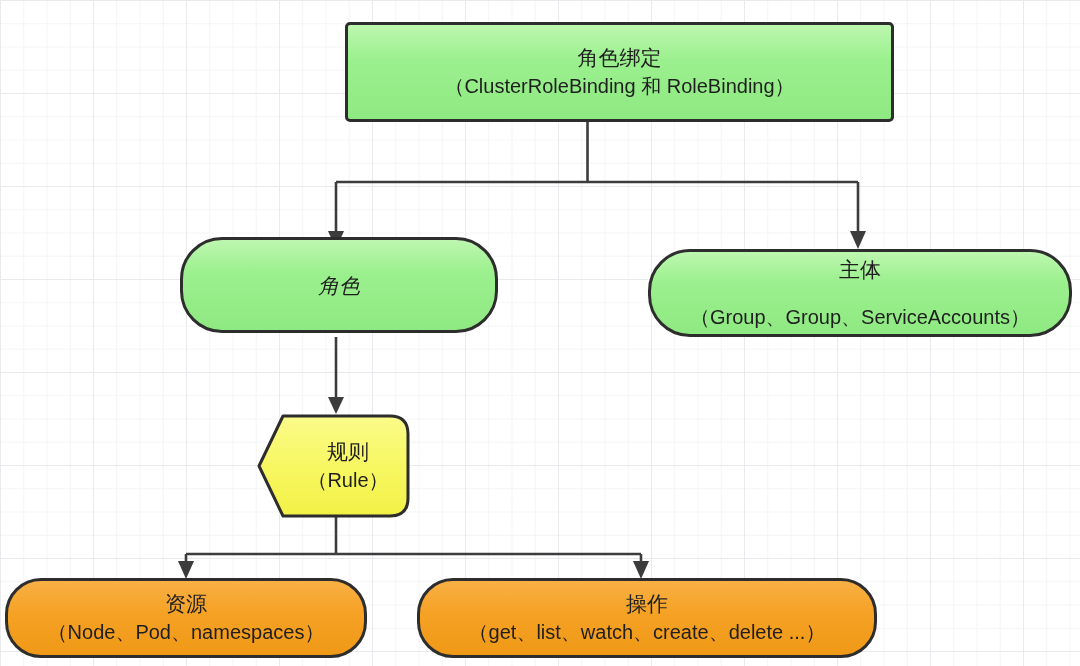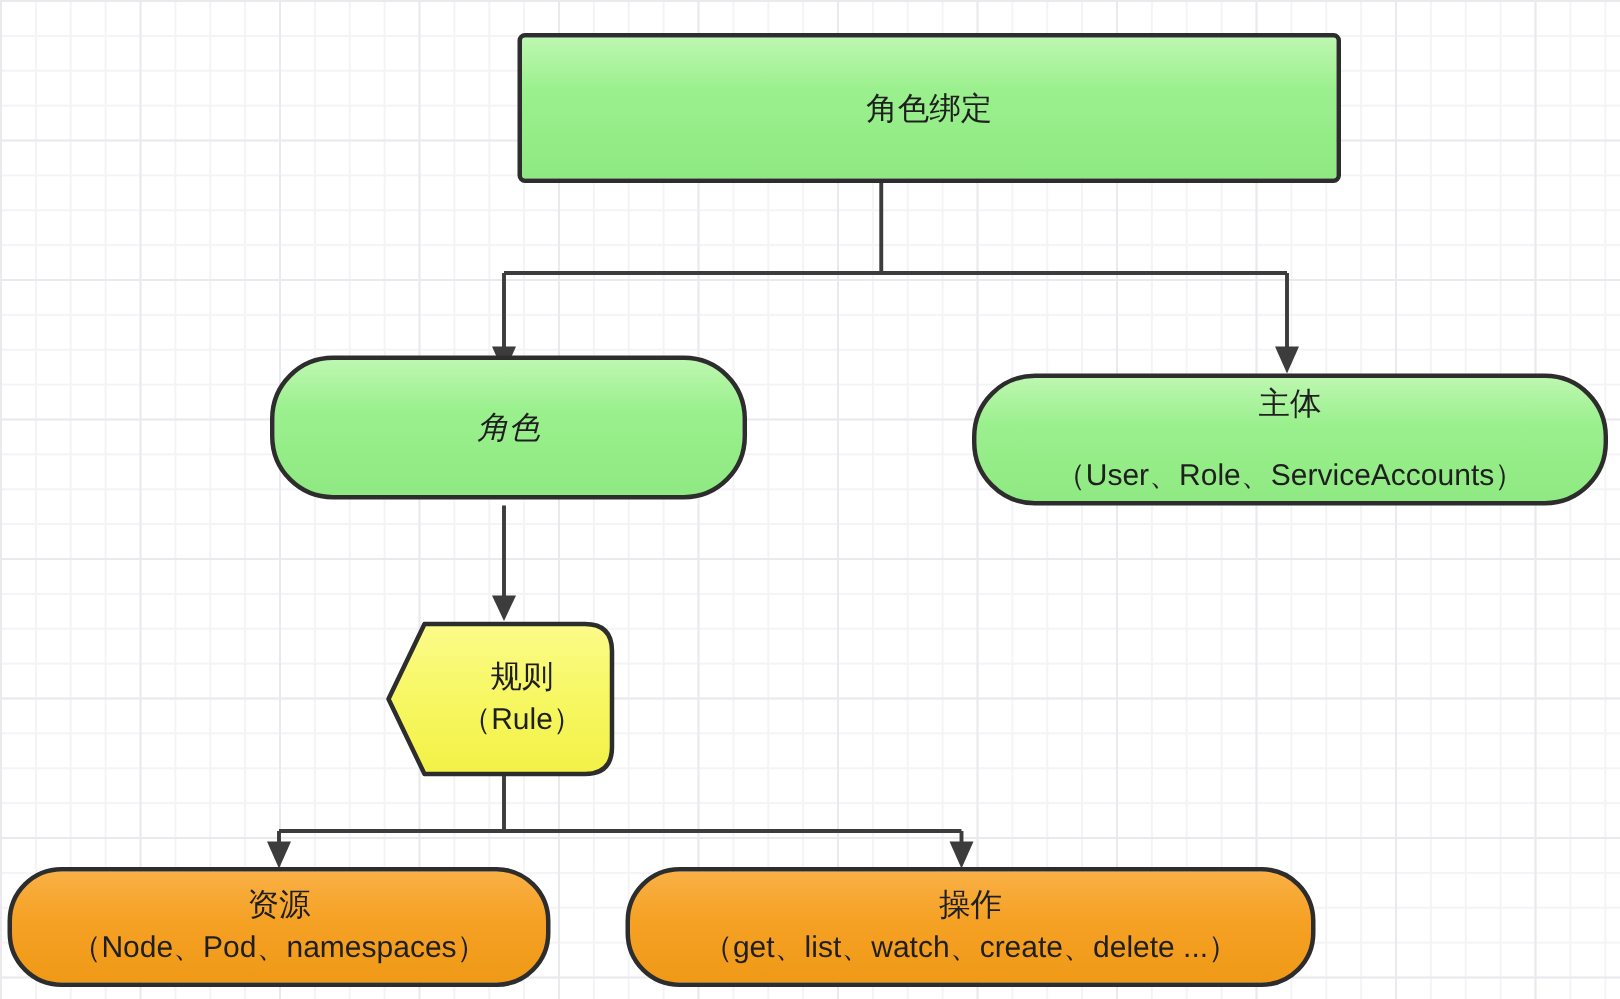--- a/index.html
+++ b/index.html
@@ -117,29 +117,30 @@
       <polygon points="328,231 344,231 336,249"></polygon>
       <polygon points="850,231 866,231 858,249"></polygon>
       <polygon points="328,397 344,397 336,414"></polygon>
       <polygon points="178,561 194,561 186,579"></polygon>
       <polygon points="633,561 649,561 641,579"></polygon>
     </g>
   </svg>
 
   <div class="node green rect" id="node-role-binding">
     <span class="title">角色绑定</span>
+    <span class="subtitle">（ClusterRoleBinding 和 RoleBinding）</span>
   </div>
 
   <div class="node green roundg" id="node-role">
     <span class="title">角色</span>
   </div>
 
   <div class="node green roundg" id="node-subject">
     <span class="title">主体</span>
-    <span class="subtitle">（User、Role、ServiceAccounts）</span>
+    <span class="subtitle">（Group、Group、ServiceAccounts）</span>
   </div>
 
   <div class="node" id="node-rule">
     <svg class="pent-bg" width="158" height="108" viewBox="0 0 158 108">
       <defs>
         <linearGradient id="yg" x1="0" y1="0" x2="0" y2="1">
           <stop offset="0" stop-color="#fbfb8a"></stop>
           <stop offset="0.5" stop-color="#f7f763"></stop>
           <stop offset="1" stop-color="#f2f146"></stop>
         </linearGradient>

